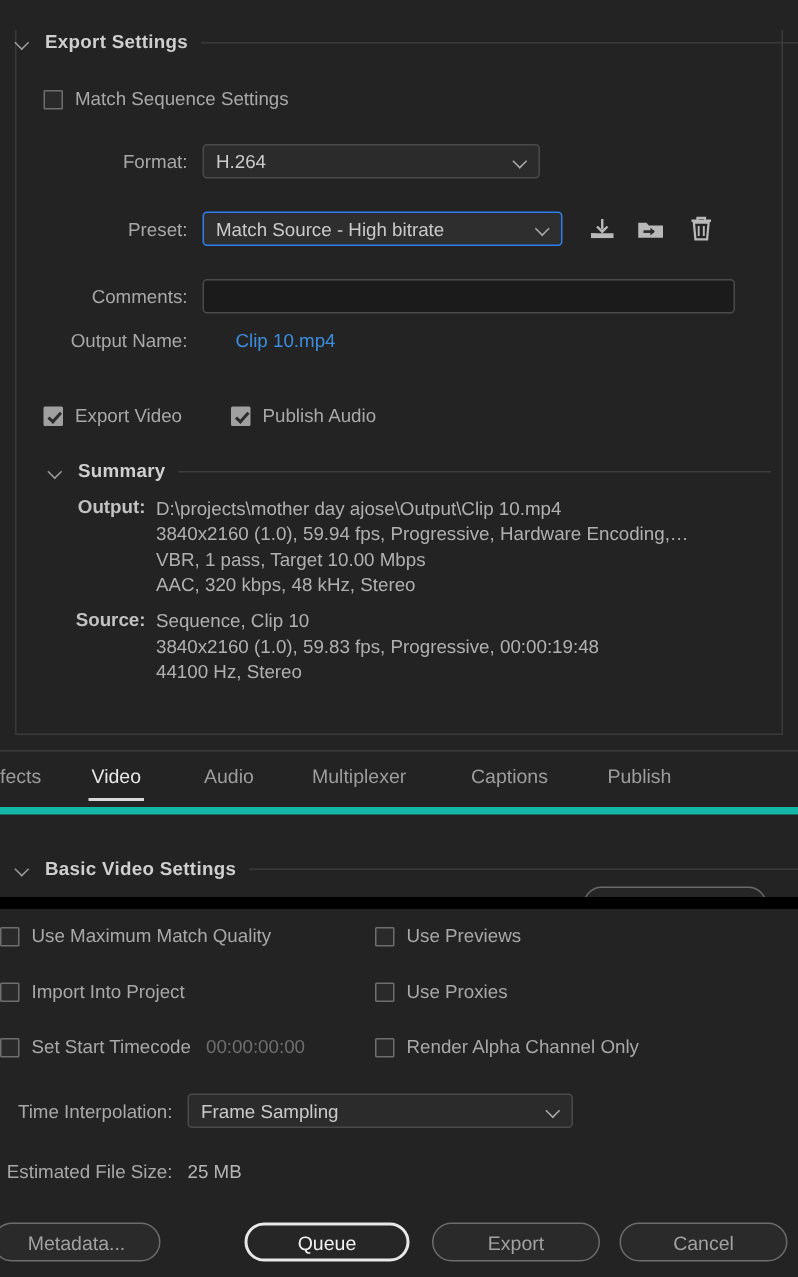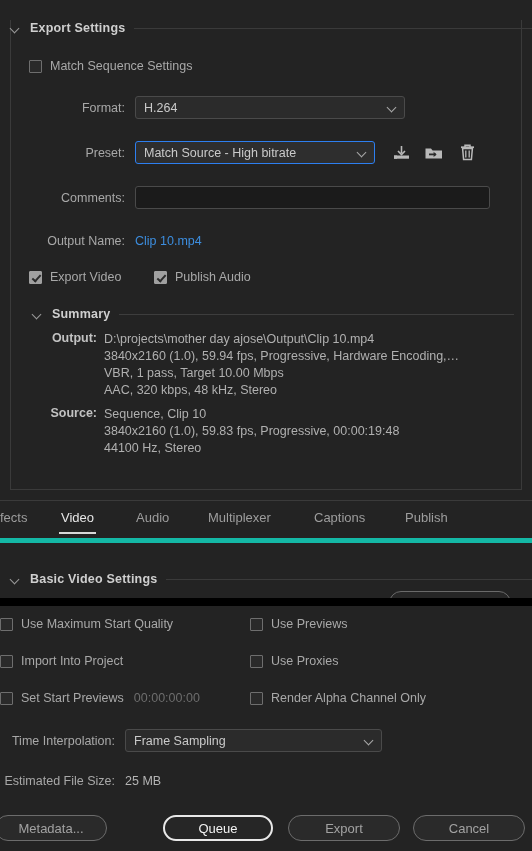--- a/index.html
+++ b/index.html
@@ -272,21 +272,21 @@
     <span class="cap"></span>
   </div>
 
   <div class="row" style="left:29px; top:59px;">
     <span class="cb"></span>
     <span class="cb-label">Match Sequence Settings</span>
   </div>
 
   <div class="row" style="left:0px; top:96px;">
     <span class="field-label">Format:</span>
-    <span class="dropdown" style="width:270px;text-align:right;">
+    <span class="dropdown" style="width:225px;text-align:right;">
       <span>H.264</span>
       <span class="chev"></span>
     </span>
   </div>
 
   <div class="row" style="left:0px; top:141px;">
     <span class="field-label">Preset:</span>
     <span class="dropdown focused" style="width:240px;">
       <span>Match Source - High bitrate</span>
       <span class="chev"></span>
@@ -317,21 +317,21 @@
         <path d="M6.8 7.6 L6.8 14.4 M10.2 7.6 L10.2 14.4" stroke="#b9b9b9" stroke-width="1.3"></path>
       </svg>
     </span>
   </div>
 
   <div class="row" style="left:0px; top:186px;">
     <span class="field-label">Comments:</span>
     <span class="textfield" style="width:355px;"></span>
   </div>
 
-  <div class="row" style="left:0px; top:234px;">
+  <div class="row" style="left:0px; top:220px;gap:22px;">
     <span class="field-label">Output Name:</span>
     <span class="link">Clip 10.mp4</span>
   </div>
 
   <div class="row" style="left:29px; top:270px;">
     <span class="cb checked"></span>
     <span class="cb-label">Export Video</span>
   </div>
   <div class="row" style="left:154px; top:270px;">
     <span class="cb checked"></span>
@@ -380,29 +380,29 @@
 
   <div class="pill-btn" style="left:389px; top:591px; width:122px; height:24px;">Match Source</div>
 </div>
 
 <div id="band"></div>
 
 <div id="lower-panel">
 
   <div class="row" style="left:0px; top:11px;">
     <span class="cb"></span>
-    <span class="cb-label">Use Maximum Start Quality</span>
+    <span class="cb-label">Use Maximum Match Quality</span>
   </div>
   <div class="row" style="left:0px; top:48px;">
     <span class="cb"></span>
     <span class="cb-label">Import Into Project</span>
   </div>
   <div class="row" style="left:0px; top:85px;">
     <span class="cb"></span>
-    <span class="cb-label">Set Start Previews</span>
+    <span class="cb-label">Set Start Timecode</span>
     <span class="value-dim" style="margin-left:10px;">00:00:00:00</span>
   </div>
 
   <div class="row" style="left:250px; top:11px;">
     <span class="cb"></span>
     <span class="cb-label">Use Previews</span>
   </div>
   <div class="row" style="left:250px; top:48px;">
     <span class="cb"></span>
     <span class="cb-label">Use Proxies</span>

